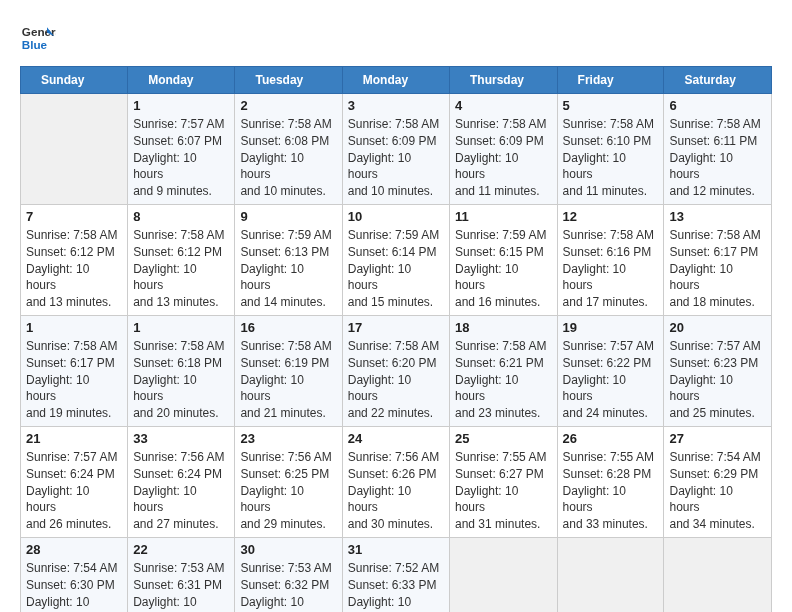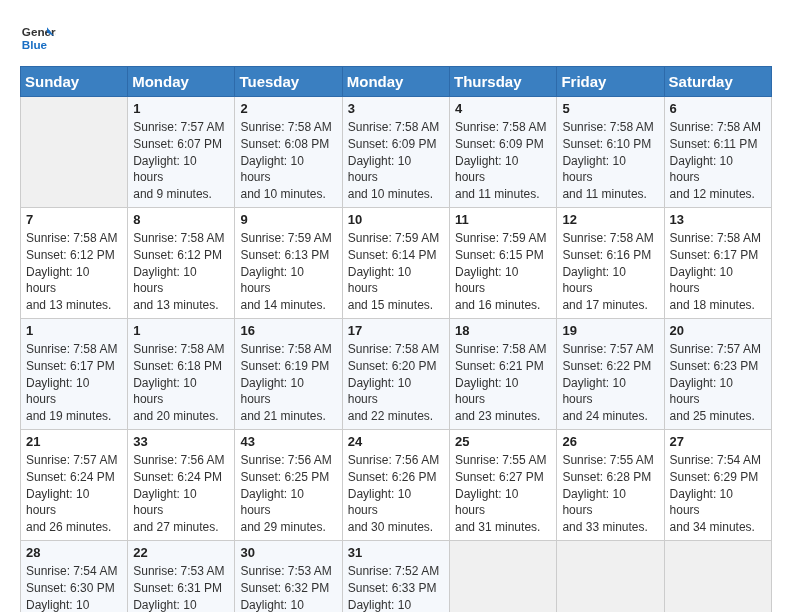--- a/index.html
+++ b/index.html
@@ -38,23 +38,23 @@
       color: #555;
     }
     table {
       width: 100%;
       border-collapse: collapse;
       font-size: 11px;
     }
     thead th {
       background-color: #3a7fc1;
       color: #fff;
-      padding: 6px 4px;
+      padding: 6px 20px;
       text-align: left;
-      font-size: 15px;
+      font-size: 12px;
       font-weight: bold;
       border: 1px solid #2d6aaa;
     }
     tbody td {
       vertical-align: top;
       padding: 4px 5px;
       border: 1px solid #ccc;
       width: 108px;
       height: 90px;
       background: #fff;
@@ -267,21 +267,21 @@
 and 26 minutes.</div>
         </td>
         <td>
           <div class="day-number">33</div>
           <div class="day-info" style="white-space: pre-line;">Sunrise: 7:56 AM
 Sunset: 6:24 PM
 Daylight: 10 hours
 and 27 minutes.</div>
         </td>
         <td>
-          <div class="day-number">43</div>
+          <div class="day-number">23</div>
           <div class="day-info" style="white-space: pre-line;">Sunrise: 7:56 AM
 Sunset: 6:25 PM
 Daylight: 10 hours
 and 29 minutes.</div>
         </td>
         <td>
           <div class="day-number">24</div>
           <div class="day-info" style="white-space: pre-line;">Sunrise: 7:56 AM
 Sunset: 6:26 PM
 Daylight: 10 hours

